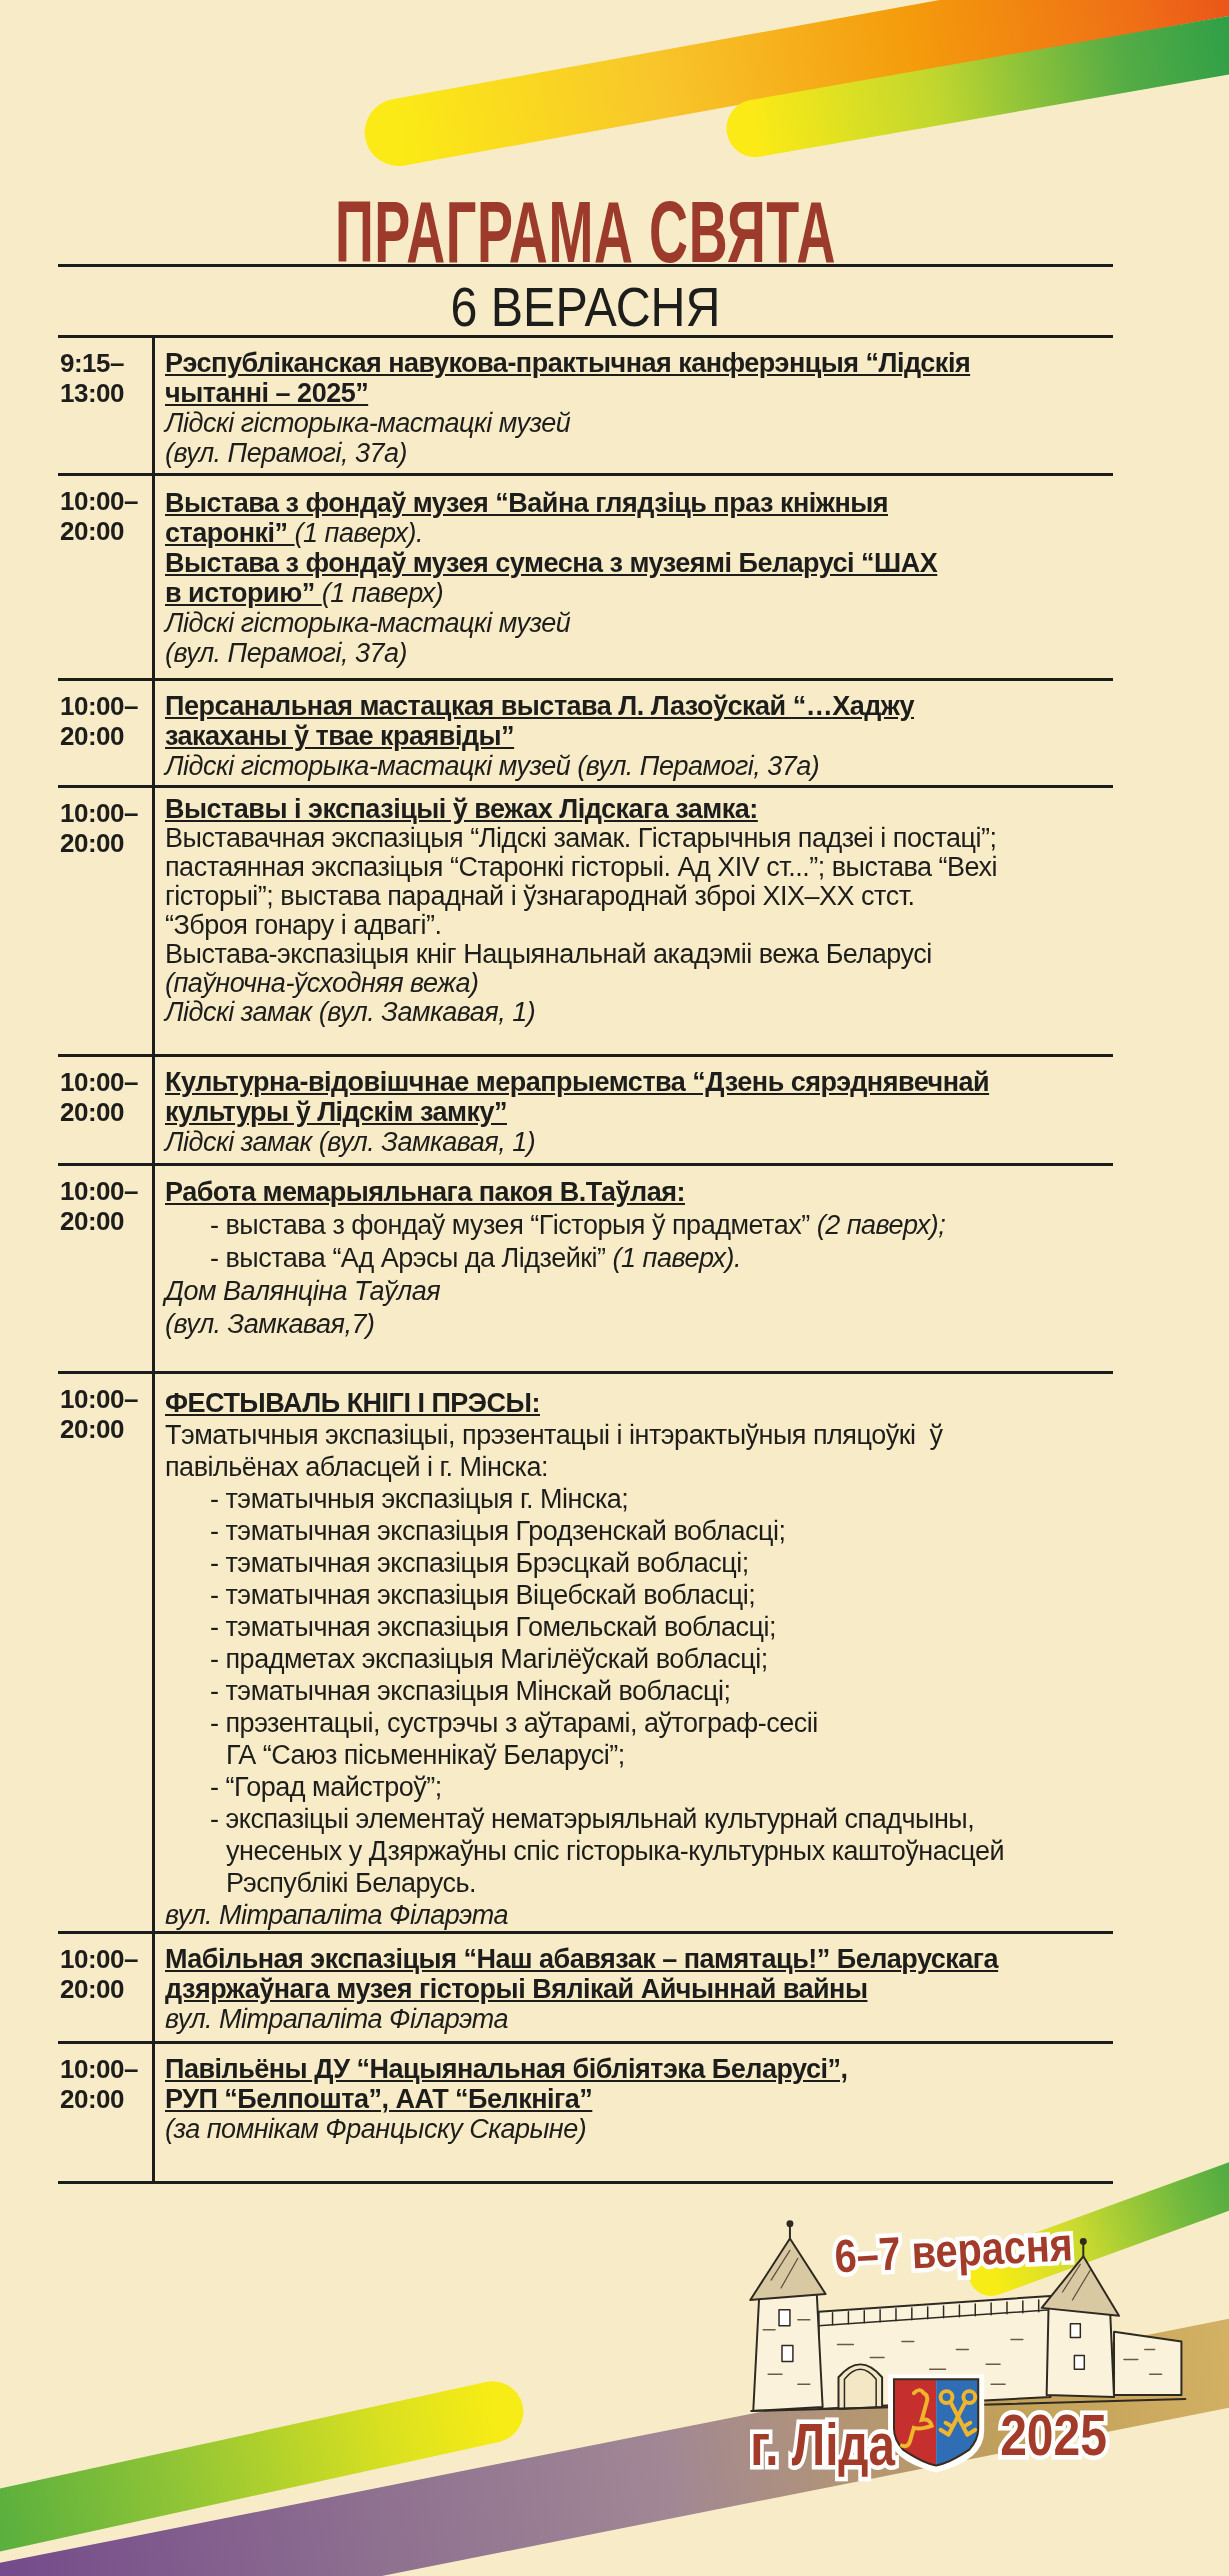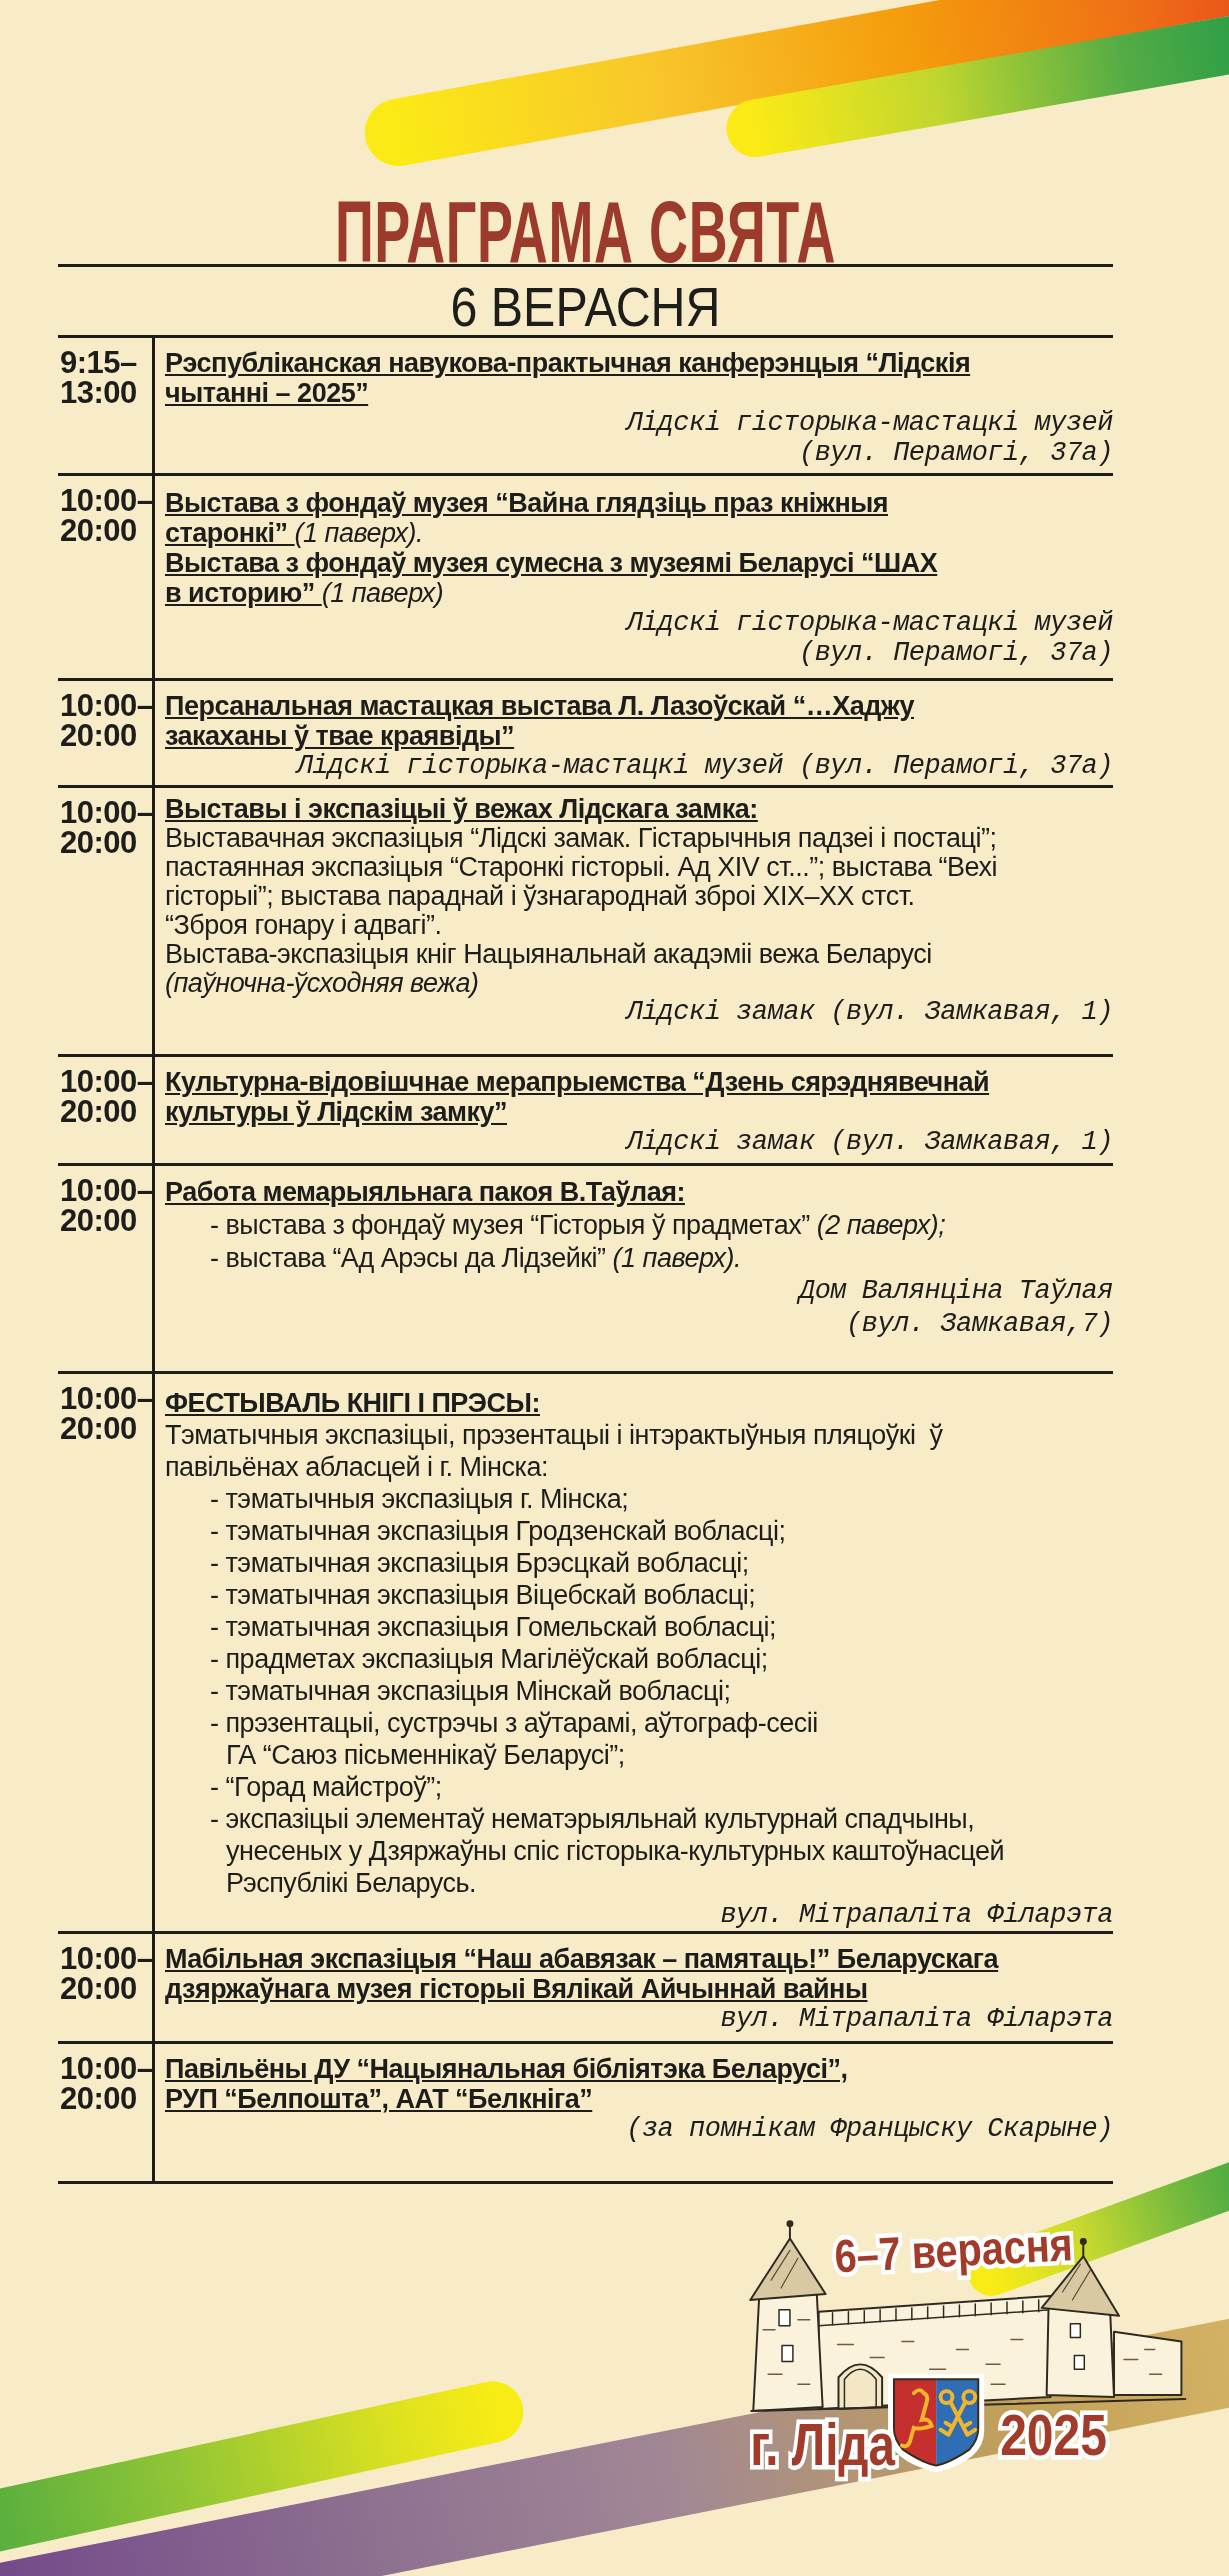--- a/index.html
+++ b/index.html
@@ -18,30 +18,30 @@
   .rule1{position:absolute;top:264px;left:0;width:100%;height:3px;background:#1D1D1B;}
   .date-heading{
     position:absolute;top:275px;left:0;width:100%;text-align:center;
     font-size:55px;font-weight:normal;transform:scaleX(0.88);transform-origin:50% 50%;
     white-space:nowrap;
   }
   .schedule{position:absolute;top:335px;left:0;width:1055px;border-top:3px solid #1D1D1B;}
   .srow{display:flex;border-bottom:3px solid #1D1D1B;box-sizing:border-box;align-items:stretch;}
   .tcol{
     flex:0 0 97px;width:97px;border-right:3px solid #1D1D1B;box-sizing:border-box;
-    font-weight:bold;font-size:31px;line-height:30px;letter-spacing:-0.5px;
+    font-weight:bold;font-size:26px;line-height:30px;letter-spacing:-0.5px;
     padding:10px 12px 0 2px;
   }
   .bcol{
     flex:1;min-width:0;box-sizing:border-box;
     font-size:27px;line-height:30px;letter-spacing:-0.5px;
     padding:10px 0 0 10px;
   }
   .line{white-space:pre;}
-  .line.al-r{text-align:right;font-family:Liberation Mono, monospace;}
+  .line.al-r{text-align:left;}
   .line.in1{padding-left:45px;}
   .line.in2{padding-left:61px;}
   .sb{font-weight:bold;text-decoration:underline;}
   .si{font-style:italic;}
   .sr{}
   
   .r1{min-height:138px;} .r2{min-height:205px;} .r3{min-height:107px;}
   .r4{min-height:269px;} .r5{min-height:109px;} .r6{min-height:208px;}
   .r7{min-height:560px;} .r8{min-height:110px;} .r9{min-height:140px;}
   .r2 .bcol{padding-top:12px;}

